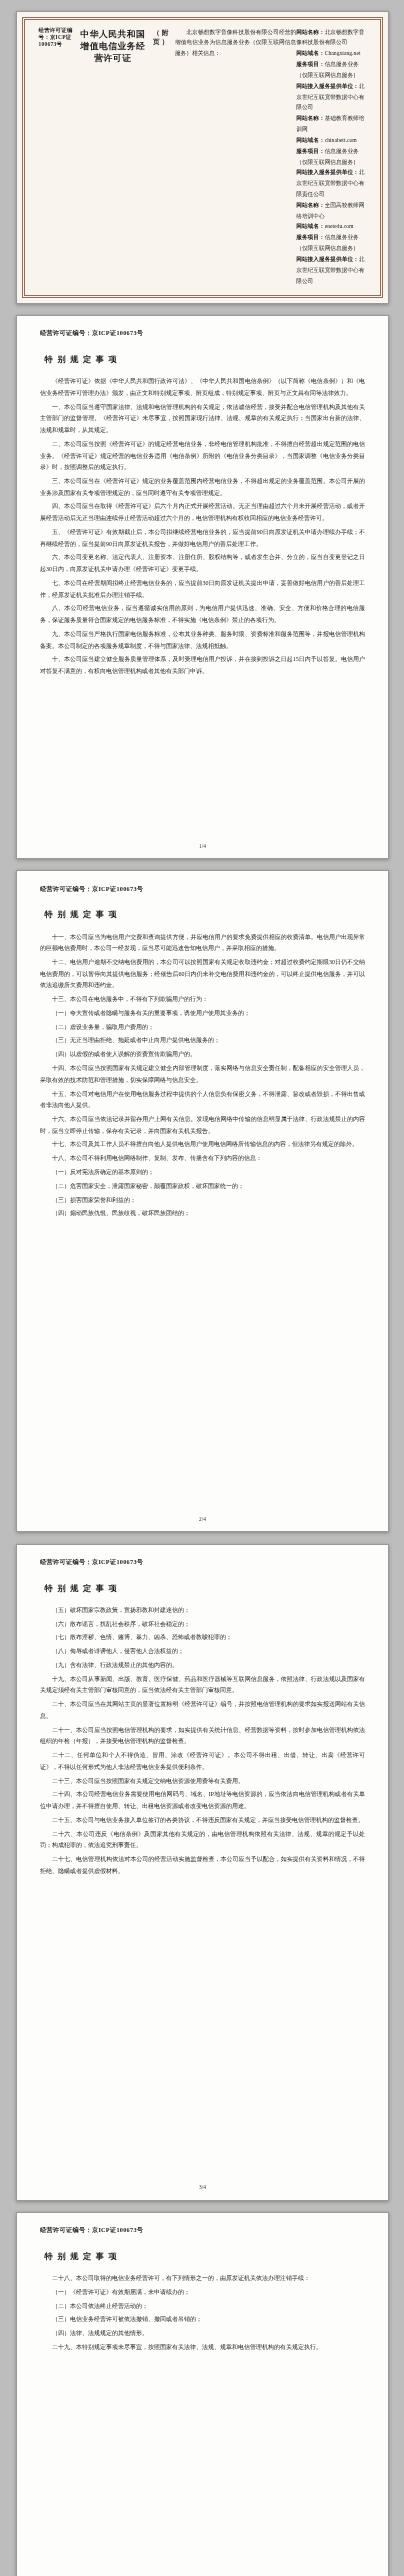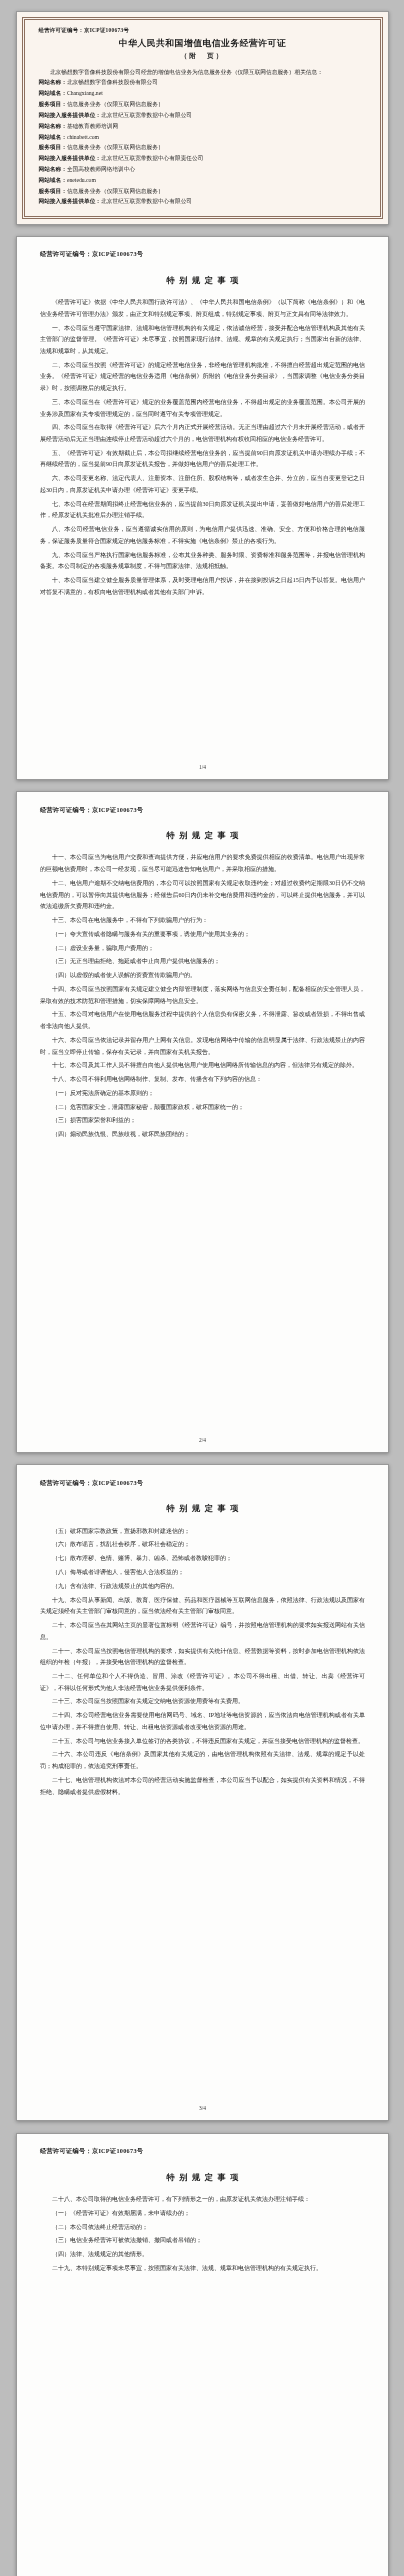--- a/index.html
+++ b/index.html
@@ -16,31 +16,31 @@
     margin:11.3px auto;
     background:#fdfdfc;
     border:0.5px solid #999;
     box-shadow:0 1px 3.6px rgba(0,0,0,.30);
     display:flex;
     flex-direction:column;
   }
   
   .cover { min-height:180px; background:#faf4ee; padding:4.6px; }
   .cover-frame { flex:1; border:0.5px solid #8c6f5e; padding:1.5px; display:flex; }
-  .cover-inner { flex:1; border:1px solid #8c6f5e; padding:6.2px 13.4px 8.2px; display:flex; flex-direction:column; }
+  .cover-inner { flex:1; border:1px solid #8c6f5e; padding:6.2px 13.4px 8.2px; display:flex; flex-direction:row; }
   .cover .page-header { font-size:5.4px; font-weight:bold; margin-bottom:2.1px; }
   .cover-title { text-align:center; font-size:8.8px; font-weight:bold; letter-spacing:0.5px; margin-top:2.1px; }
   .cover-subtitle { text-align:center; font-size:6.7px; font-weight:bold; margin:2.6px 0 5.2px; letter-spacing:2.1px; }
   .cover-intro { font-size:5.7px; line-height:1.9; text-indent:2em; text-align:justify; }
   .cover-entries .entry { font-size:5.7px; line-height:1.9; }
   .entry-label { font-weight:bold; }
   
   .provisions { padding:13.4px 23px 9.3px; }
   .page-header { font-size:6.2px; font-weight:bold; letter-spacing:0.3px; }
-  .prov-title { text-align:center; font-size:8.2px; font-weight:bold; letter-spacing:4.6px; text-indent:4.6px; margin:15.5px 0 11.3px; }
+  .prov-title { font-size:8.2px; font-weight:bold; letter-spacing:4.6px; text-indent:4.6px; margin:15.5px 0 11.3px; }
   .para { font-size:6px; line-height:1.95; text-indent:2em; text-align:justify; margin-bottom:2.1px; }
   .page-footer { margin-top:auto; text-align:center; font-size:5.4px; padding-top:8.2px; color:#333; }
   .p2 { min-height:544px; }
   .p3 { min-height:662px; }
   .p4 { min-height:657px; }
   .p5 { min-height:716px; }
 </style>
 </head>
 <body>
 

